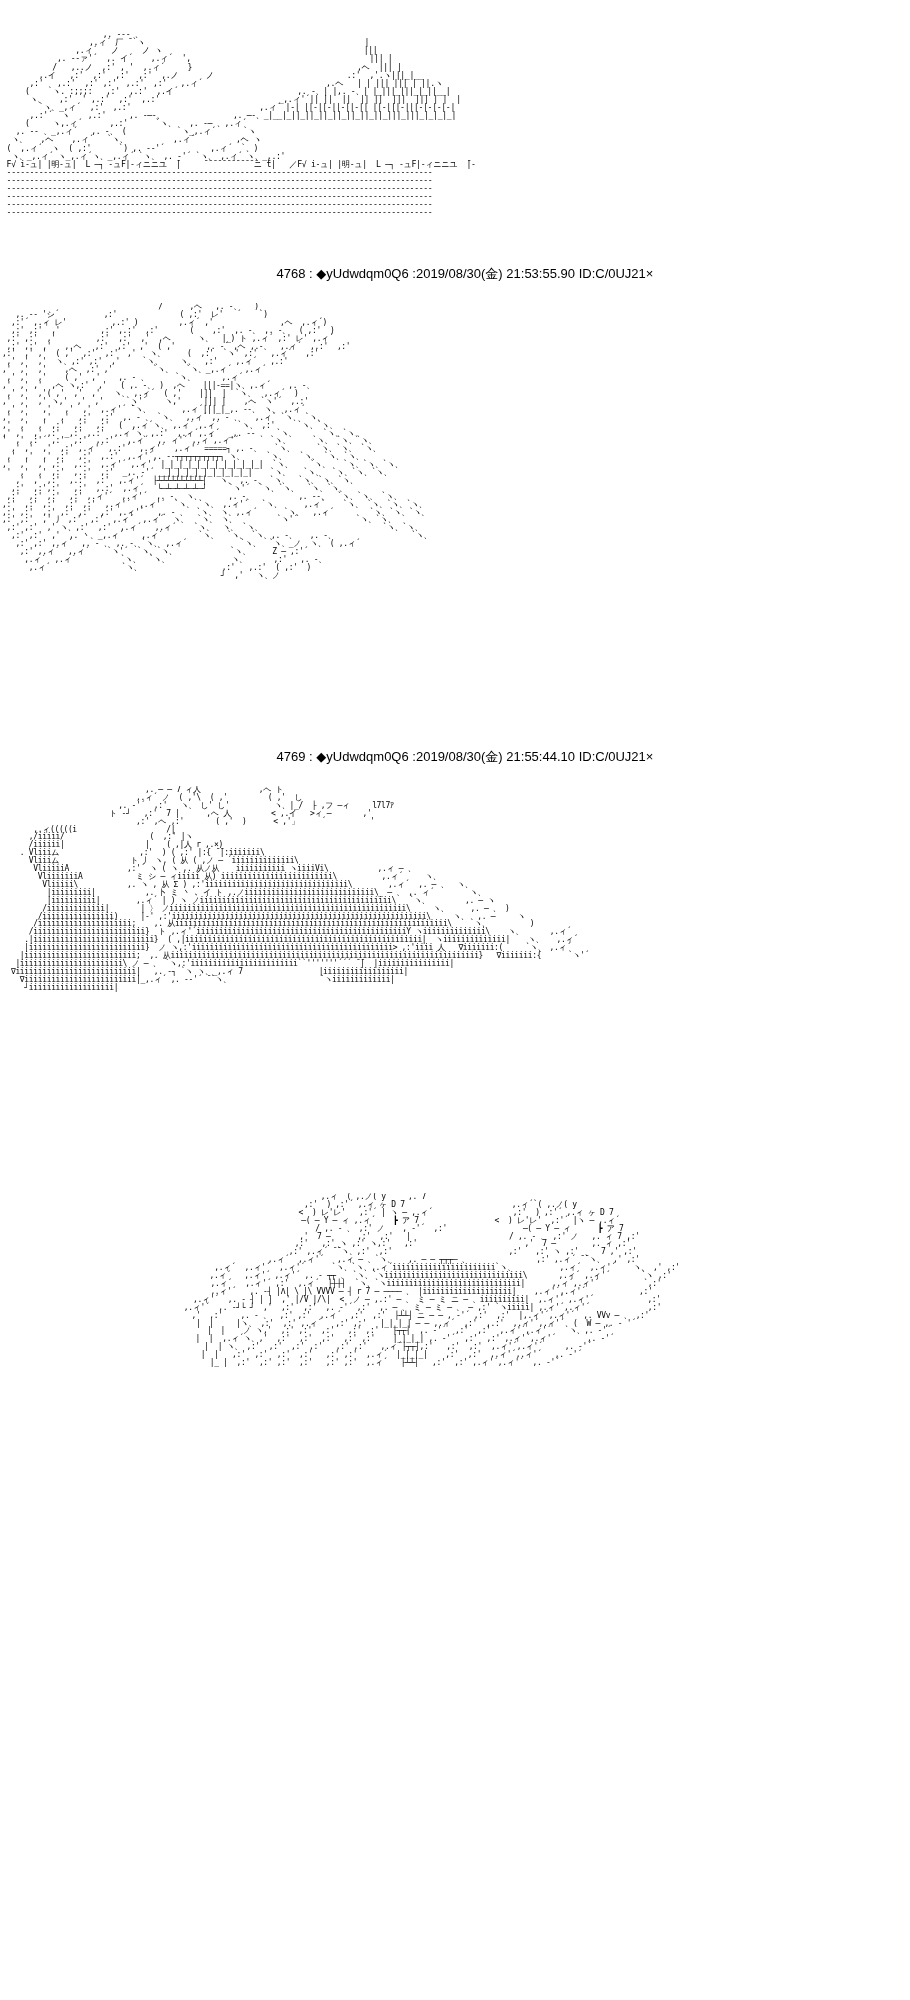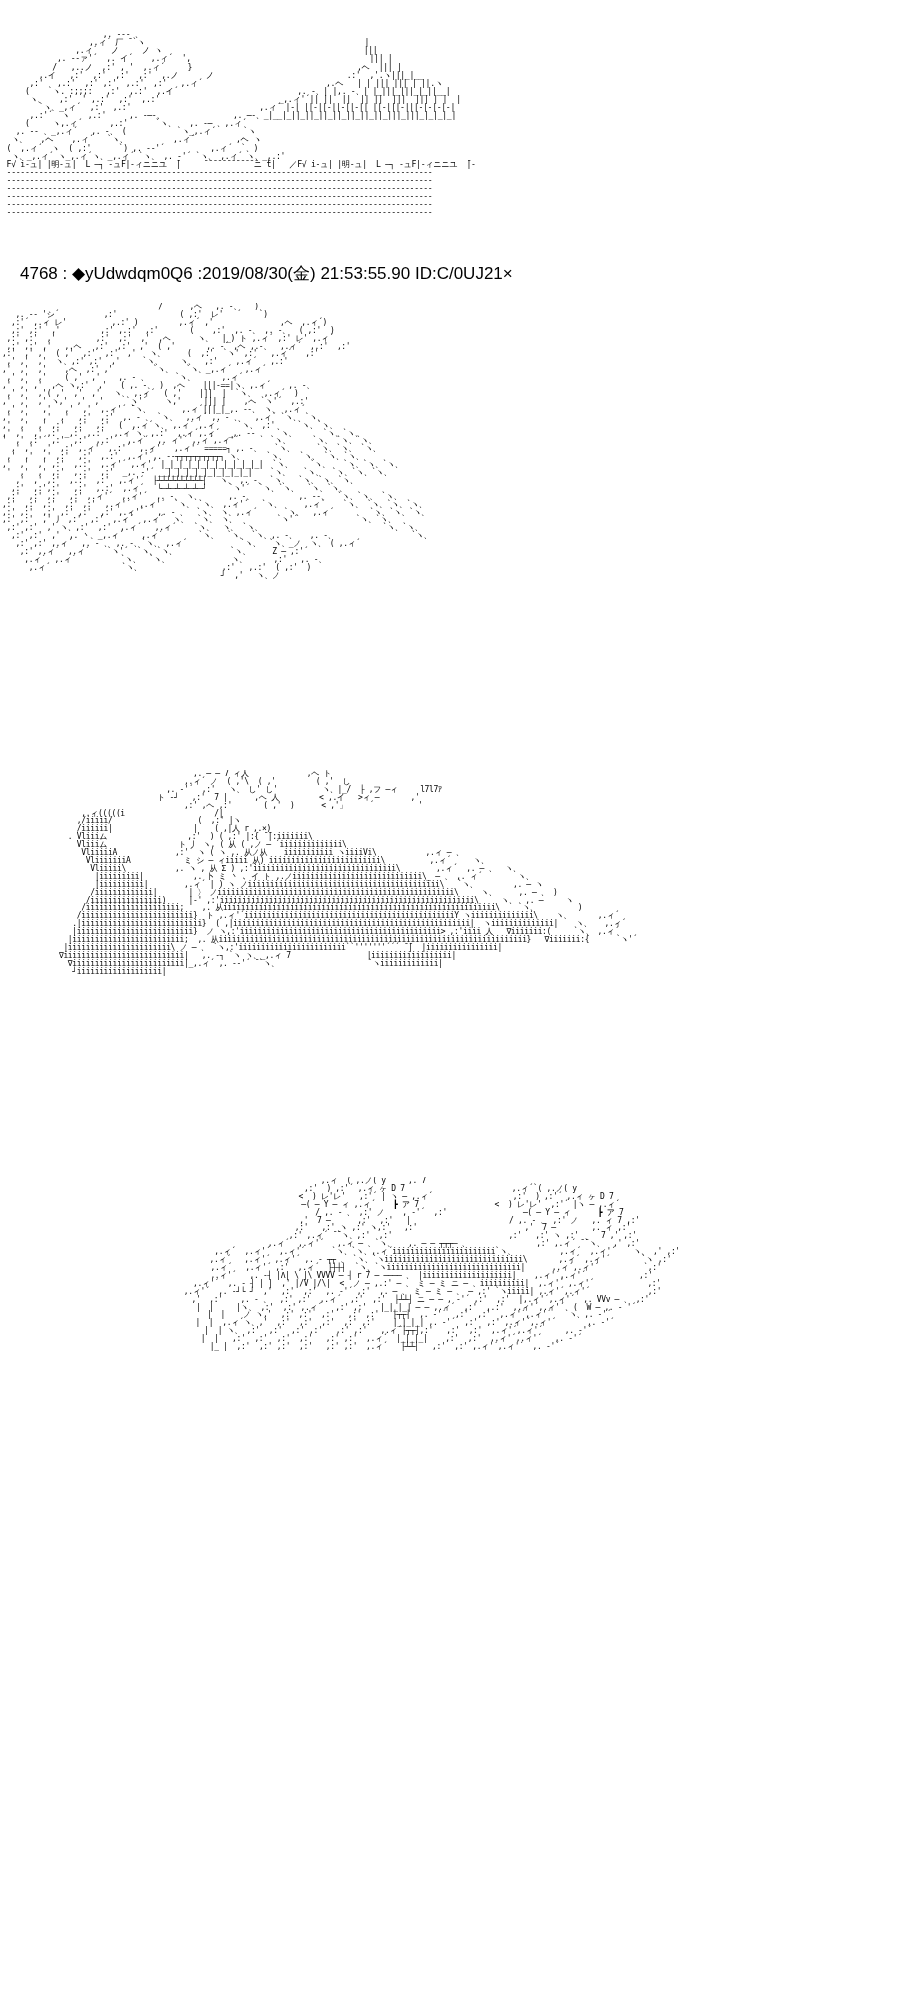--- a/index.html
+++ b/index.html
@@ -16,27 +16,28 @@
   }
   .page {
     position: relative;
     width: 910px;
     height: 2000px;
     background: #ffffff;
   }
   
   .post-header {
     font-family: "Liberation Sans", "DejaVu Sans", sans-serif;
-    font-size: 17px;
+    font-size: 13px;
     line-height: 14px;
     color: #000000;
     white-space: pre;
     letter-spacing: 0px;
     padding-left: 20px;
     height: 16px;
+    text-align: center;
   }
   .post-header .num { }
   .post-header .sep { }
   .post-header .trip { }
   .post-header .date { }
   .post-header .uid { }
 
   
   .aa {
     white-space: pre;
@@ -49,21 +50,21 @@
     overflow: hidden;
   }
   .aa.tight { line-height: 7.9px; font-size: 8px; }
 
   .post { position: relative; }
   .art-wrap { position: relative; overflow: hidden; }
 
   
   #art-0 { height: 245px; padding-top: 22px; }
   #art-1 { height: 455px; padding-top: 12px; }
-  #art-2 { height: 395px; padding-top: 12px; padding-left: 48px; }
+  #art-2 { height: 395px; padding-top: 12px; }
   #art-3 { height: 360px; padding-top: 12px; text-align: center; }
 </style>
 </head>
 <body>
 
 <div class="page">
 
   <div class="post">
     <div class="art-wrap" id="art-0">
       <pre class="aa">                      ,. -‐- 、                                                                
@@ -127,20 +128,21 @@
   ,:' ,:'  ,'  ,. 丶、_,.ィ´    ,.ィ´        `ヽ、  `ヽ、 `ヽ、,. -、   ,. ‐、                 `ヽ、            
    ,:' ,:' ,.ィ´  ,. ‐ 、 ,. ‐、`ヽ、 ,.ィ´            `ヽ、  `ヽ、_ノ  ヽ、 ( ,.ィ´                           
     ,:' ,.ィ´  ,.ィ´    `ヽ'´  `ヽ、`ヽ、            `ヽ、     Z ─ ,:'´                                
      ,.ィ´  ,.ィ´          `ヽ、  `ヽ、              ヽ、      ,:'   ,. ‐、                             
       ,.ィ´                `ヽ、                  ,:'   ,.:'  ( ,:'  )                           
                                                  ┘  ,'   ヽ、ノ                            </pre>
     </div>
   </div>
 
   <div class="post">
+    <div class="post-header"><span class="num">4769</span><span class="sep"> : </span><span class="trip">◆yUdwdqm0Q6</span><span class="sep"> :</span><span class="date">2019/08/30(金)</span><span class="sep"> </span><span class="time">21:55:44.10</span><span class="sep"> </span><span class="uid">ID:C/0UJ21</span><span class="uidx">×</span></div>
     <div class="art-wrap" id="art-2">
       <pre class="aa tight">                                ,. ─ ─ 7 ィ人             ,ヘ ト                                
                               ,.ィ´ ノ  ( ,'\  ( ,'         ( ,'  し                             
                           ,. ‐'´  ,:'   ヽ、 し' し'          ヽ、|_/  ├ ,フ ─ィ     l7l7ｱ        
                         ト ‐┘   ,:'  7 |      ,ヘ 人         &lt; ,.イ   &gt;ィ ─       ,'           
                               ,:' ,ヘ ,:'       ( ,'  )      &lt; ,'」     ´          '            
        ,.ィ(((((i                    /|                                                        
       ,/iiiii/                   (  ,:' |ヽ                                                     
       /iiiiii|                  | ゝ ( ,|人 r ,.×)                                               
     . Vliiiム                  ,:'  ) ( ,:' |:{ ̄ ̄|:iiiiiii\                                        

